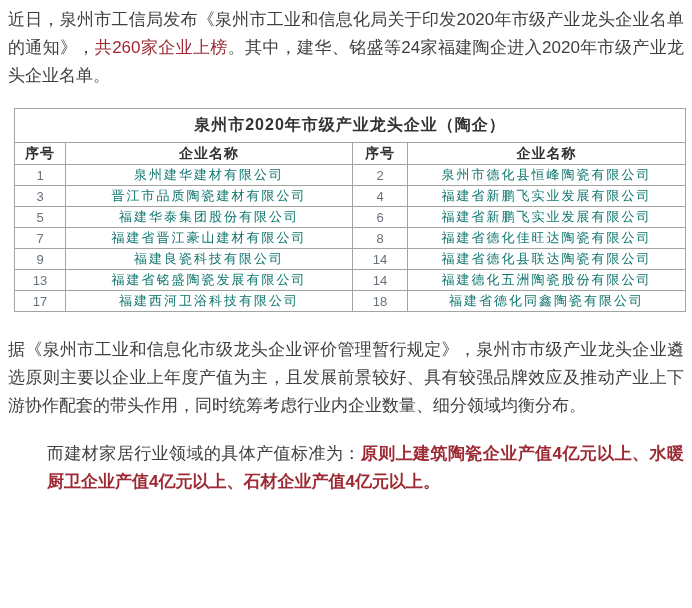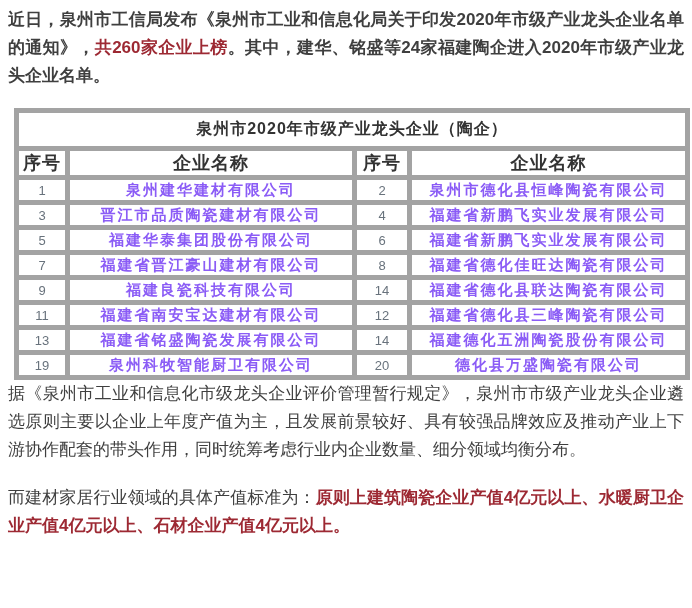--- a/index.html
+++ b/index.html
@@ -19,83 +19,85 @@
     box-sizing: border-box;
     padding: 6px 8px 0 8px;
     background: #ffffff;
   }
   p {
     margin: 0;
   }
   .intro {
     font-size: 17px;
     line-height: 28px;
-    font-weight: bold;
+    font-weight: normal;
     color: #3f3f3f;
     text-align: justify;
   }
   .red {
     color: #9d2933;
   }
   .bold {
     font-weight: bold;
   }
   table.enterprise-table {
     border-collapse: collapse;
     table-layout: fixed;
     width: 671px;
     margin: 18px 0 0 6px;
     background: #ffffff;
   }
   table.enterprise-table th,
   table.enterprise-table td {
-    border: 5px solid #a3a3a3;
+    border: 1px solid #a3a3a3;
     padding: 0 2px;
     text-align: center;
     overflow: hidden;
     white-space: nowrap;
   }
   .table-title-cell {
     height: 33px;
     font-size: 16px;
     font-weight: bold;
     color: #333333;
     letter-spacing: 1px;
   }
   .header-cell {
     height: 21px;
-    font-size: 18px;
+    font-size: 14px;
     font-weight: bold;
     color: #333333;
     letter-spacing: 1px;
   }
   td.col-num {
     height: 20px;
     font-size: 13px;
     color: #68727c;
     font-weight: normal;
   }
   td.col-name {
     height: 20px;
-    font-size: 15px;
-    color: #8b5cf6;
+    font-size: 13px;
+    color: #0f766e;
     letter-spacing: 2px;
-    font-weight: bold;
+    font-weight: normal;
   }
   .body-text {
     font-size: 17px;
     line-height: 28px;
     font-weight: normal;
     color: #3f3f3f;
     text-align: justify;
   }
   .para-2 {
+    margin-top: 24px;
   }
   .para-3 {
     margin-top: 20px;
+    margin-left: 39px;
   }
 </style>
 </head>
 <body>
 
 <div class="page">
 
   <p class="intro"><span>近日，泉州市工信局发布《泉州市工业和信息化局关于印发2020年市级产业龙头企业名单的通知》，</span><span class="red">共260家企业上榜</span><span>。其中，建华、铭盛等24家福建陶企进入2020年市级产业龙头企业名单。</span></p>
 
   <table class="enterprise-table">
@@ -141,36 +143,30 @@
           <td class="col-num">8</td>
           <td class="col-name">福建省德化佳旺达陶瓷有限公司</td>
         </tr>
         <tr>
           <td class="col-num">9</td>
           <td class="col-name">福建良瓷科技有限公司</td>
           <td class="col-num">14</td>
           <td class="col-name">福建省德化县联达陶瓷有限公司</td>
         </tr>
         <tr>
-          <td class="col-num">11</td>
-          <td class="col-name">福建省南安宝达建材有限公司</td>
-          <td class="col-num">12</td>
-          <td class="col-name">福建省德化县三峰陶瓷有限公司</td>
-        </tr>
-        <tr>
           <td class="col-num">13</td>
           <td class="col-name">福建省铭盛陶瓷发展有限公司</td>
           <td class="col-num">14</td>
           <td class="col-name">福建德化五洲陶瓷股份有限公司</td>
         </tr>
         <tr>
-          <td class="col-num">19</td>
-          <td class="col-name">泉州科牧智能厨卫有限公司</td>
-          <td class="col-num">20</td>
-          <td class="col-name">德化县万盛陶瓷有限公司</td>
+          <td class="col-num">17</td>
+          <td class="col-name">福建西河卫浴科技有限公司</td>
+          <td class="col-num">18</td>
+          <td class="col-name">福建省德化同鑫陶瓷有限公司</td>
         </tr>
       </tbody>
   </table>
 
   <p class="body-text para-2">据《泉州市工业和信息化市级龙头企业评价管理暂行规定》，泉州市市级产业龙头企业遴选原则主要以企业上年度产值为主，且发展前景较好、具有较强品牌效应及推动产业上下游协作配套的带头作用，同时统筹考虑行业内企业数量、细分领域均衡分布。</p>
 
   <p class="body-text para-3"><span>而建材家居行业领域的具体产值标准为：</span><span class="red bold">原则上建筑陶瓷企业产值4亿元以上、水暖厨卫企业产值4亿元以上、石材企业产值4亿元以上。</span></p>
 
 </div>
 

